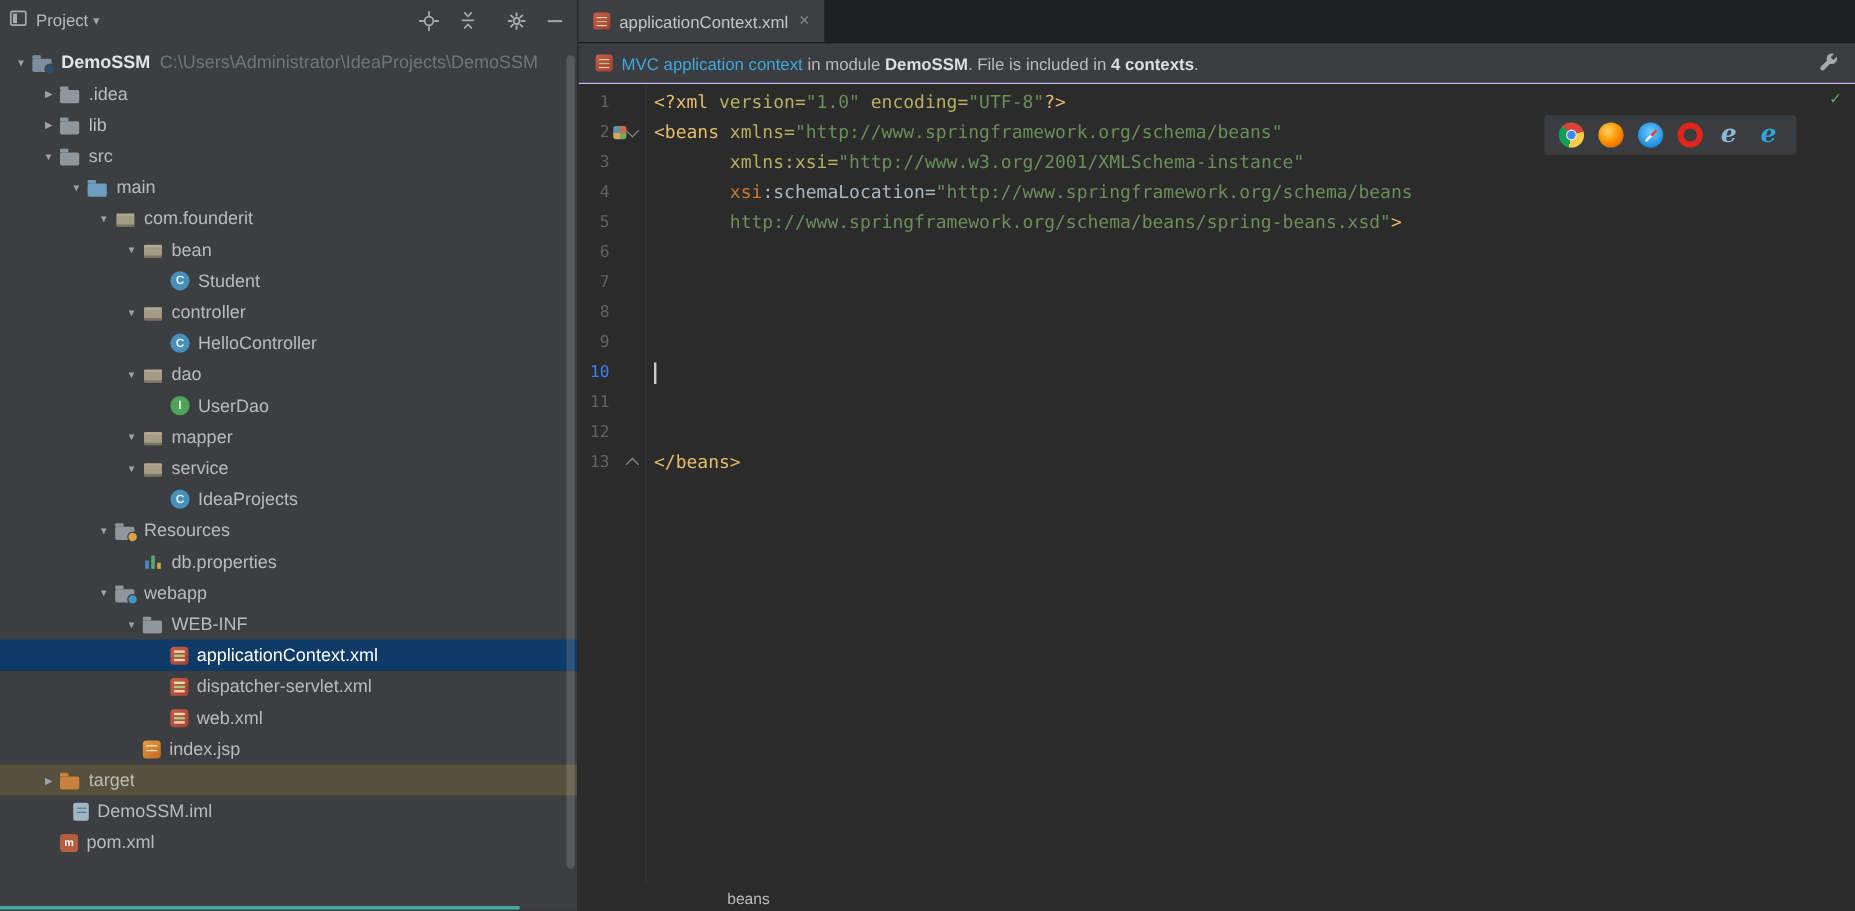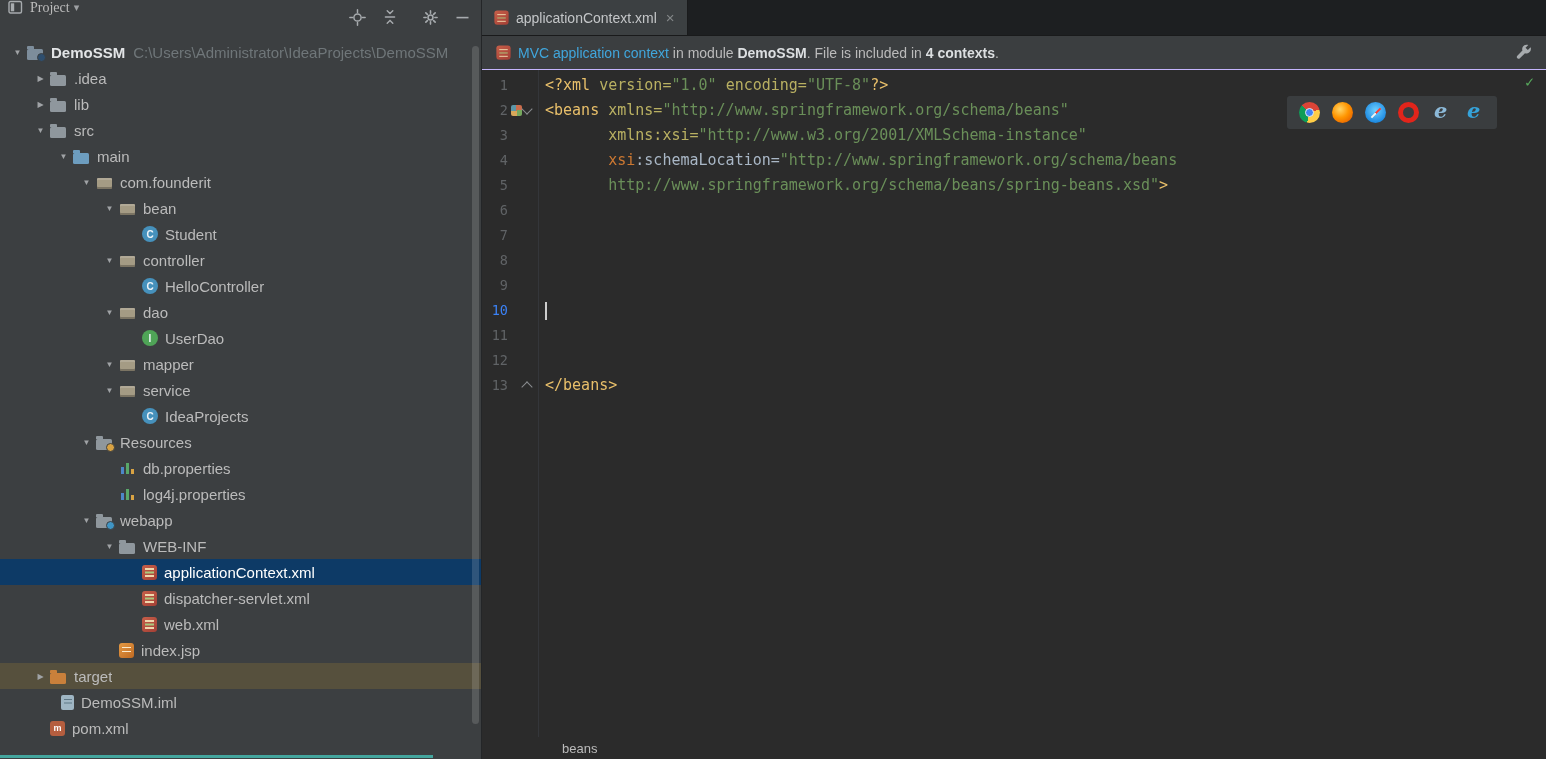--- a/index.html
+++ b/index.html
@@ -1,21 +1,21 @@
 <!DOCTYPE html>
 <html style="--selection: #0D3A66; --target_row: #56503D; --link: #40A6DC; --hscroll: #44A69E;"><head>
 <meta charset="utf-8">
 <style>
   html,body{margin:0;padding:0;background:#2B2B2B;}
   body{width:1546px;height:759px;overflow:hidden;font-family:"Liberation Sans","DejaVu Sans",sans-serif;-webkit-font-smoothing:antialiased;}
   .app{display:flex;width:1546px;height:759px;}
 
   
   .project-panel{width:481px;flex:none;background:#3C3F41;border-right:1px solid #242628;position:relative;display:flex;flex-direction:column;overflow:hidden;}
-  .panel-header{height:34px;flex:none;display:flex;padding:0 6px 0 8px;color:#BBBBBB;font-size:14px;font-family:Liberation Serif, serif;}
+  .panel-header{height:34px;flex:none;display:flex;align-items:center;padding:0 6px 0 8px;color:#BBBBBB;font-size:14px;}
   .panel-title{margin:0 4px 0 7px;cursor:pointer;}
   .dd-arrow{color:#9DA0A3;font-size:11px;margin-top:1px;}
   .header-icons{margin-left:auto;display:flex;align-items:center;padding-right:4px;}
   .hicon{width:17px;height:17px;display:inline-flex;align-items:center;justify-content:center;margin-left:15px;cursor:pointer;color:#A7ABAE;}
   .hicon[data-name="settings-icon"]{margin-left:24px;}
 
   .tree{flex:1;padding-top:5px;position:relative;overflow:hidden;}
   .tree-row{height:26px;display:flex;align-items:center;white-space:nowrap;color:#BBBBBB;font-size:15px;cursor:default;overflow:hidden;}
   .tree-row.selected{background:var(--selection,#0D3A66);}
   .tree-row.selected .tree-label{color:#FFFFFF;}
@@ -88,21 +88,21 @@
   .chrome-icon{background:conic-gradient(from -45deg,#DB4437 0 33%,#FFCD46 0 66%,#0F9D58 0 100%);}
   .chrome-icon::after{content:'';position:absolute;inset:6px;background:#4285F4;border:1.5px solid #E8EAED;border-radius:50%;}
   .firefox-icon{background:radial-gradient(circle at 38% 35%,#FFD567 0%,#FF9500 45%,#E66000 85%);}
   .safari-icon{background:radial-gradient(circle at 50% 40%,#6FD0FF 0%,#1B88E0 75%);}
   .safari-icon::after{content:'';position:absolute;left:50%;top:50%;width:2px;height:13px;background:linear-gradient(#FF3B30 50%,#F2F2F2 50%);transform:translate(-50%,-50%) rotate(45deg);}
   .opera-icon{border:5px solid #E1251B;box-sizing:border-box;background:transparent;}
   .ie-icon::after,.edge-icon::after{content:'e';position:absolute;left:3px;top:-4px;font:italic bold 21px "DejaVu Serif",serif;}
   .ie-icon::after{color:#8CB9D8;}
   .edge-icon::after{color:#35A3DA;}
 
-  .breadcrumbs{height:22px;flex:none;display:flex;align-items:center;padding-left:80px;font-size:13px;color:#BBBBBB;background:#2B2B2B;}
+  .breadcrumbs{height:22px;flex:none;display:flex;align-items:center;padding-left:80px;font-size:13px;color:#BBBBBB;background:#2B2B2B;margin-left:44px;}
   .crumb{cursor:pointer;}
 </style>
 </head>
 <body>
 
 <div class="app" data-name="ide-window">
 
   <aside class="project-panel" data-name="project-panel">
     <div class="panel-header" data-name="project-panel-header">
       <span data-name="tool-window-icon"><svg width="15" height="15" viewBox="0 0 15 15">
@@ -220,25 +220,20 @@
           <span class="tree-icon icon-f icon-folder-res" data-name="folder-res-icon">
             <i class="badge" data-name="badge-dot" style="background: rgb(217, 163, 67);"></i>
           </span>
           <span class="tree-label" data-name="tree-item-label">Resources</span>
         </div>
         <div class="tree-row" data-name="tree-item-db-properties" style="padding-left: 100px;">
           <span class="tree-arrow" data-name="tree-indent"></span>
           <span class="tree-icon icon-properties" data-name="properties-icon"></span>
           <span class="tree-label" data-name="tree-item-label">db.properties</span>
         </div>
-        <div class="tree-row" data-name="tree-item-log4j-properties" style="padding-left: 100px;">
-          <span class="tree-arrow" data-name="tree-indent"></span>
-          <span class="tree-icon icon-properties" data-name="properties-icon"></span>
-          <span class="tree-label" data-name="tree-item-label">log4j.properties</span>
-        </div>
         <div class="tree-row" data-name="tree-item-webapp" style="padding-left: 77px;">
           <span class="tree-arrow" data-name="chevron-expanded-icon">▼</span>
           <span class="tree-icon icon-f icon-folder-web" data-name="folder-web-icon">
             <i class="badge" data-name="badge-dot" style="background: rgb(63, 149, 197);"></i>
           </span>
           <span class="tree-label" data-name="tree-item-label">webapp</span>
         </div>
         <div class="tree-row" data-name="tree-item-web-inf" style="padding-left: 100px;">
           <span class="tree-arrow" data-name="chevron-expanded-icon">▼</span>
           <span class="tree-icon icon-f icon-folder" data-name="folder-icon"></span>

